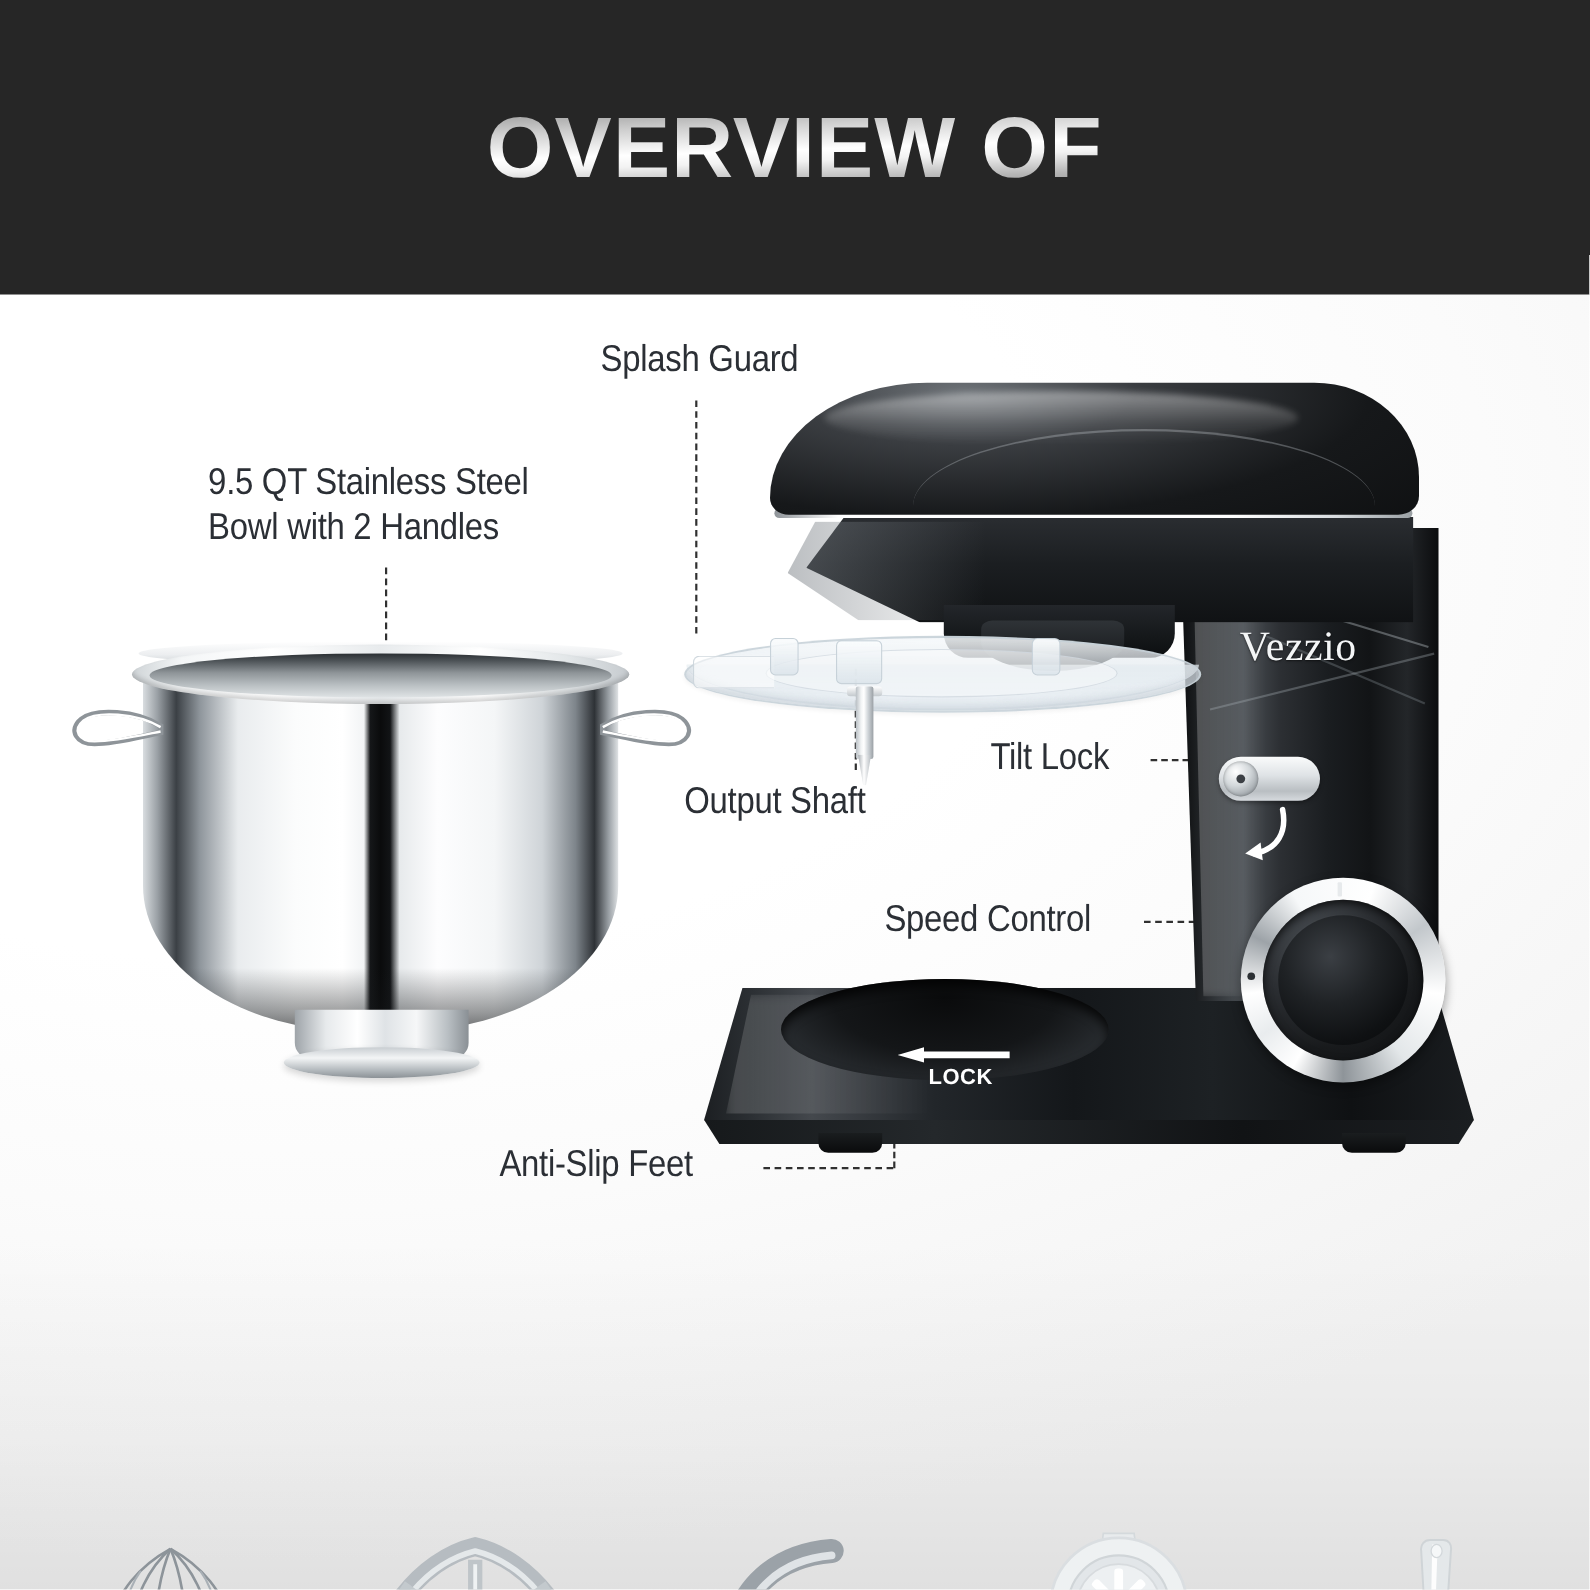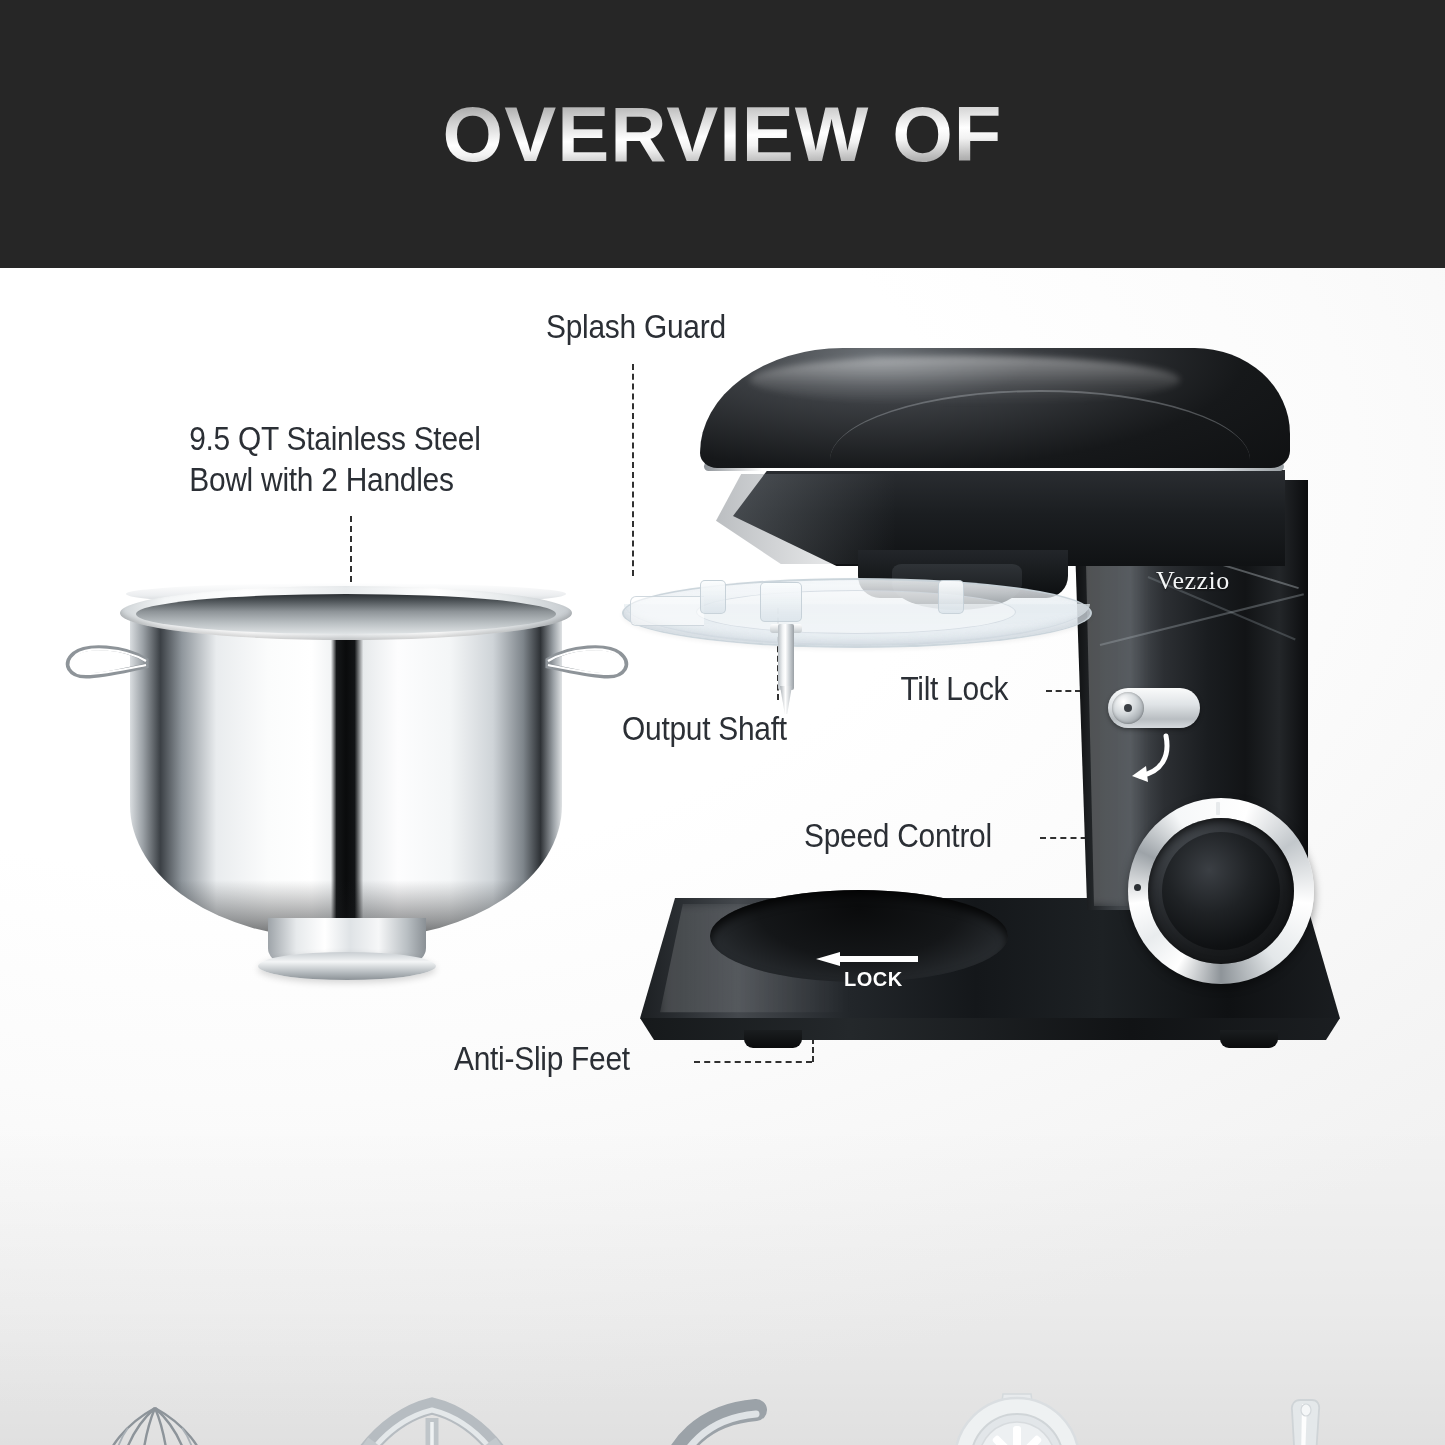--- a/index.html
+++ b/index.html
@@ -267,23 +267,23 @@
     position:absolute; left:500px; top:316px; width:210px; height:2px;
     background:rgba(170,178,185,0.34);
     transform:rotate(-14deg); transform-origin:left center;
   }
   .column-facet-c {
     position:absolute; left:548px; top:248px; width:160px; height:2px;
     background:rgba(150,158,165,0.3);
     transform:rotate(23deg); transform-origin:left center;
   }
   .brand {
-    position:absolute; left:556px; top:238px; width:160px;
+    position:absolute; left:527px; top:238px; width:160px;
     font-family:"Liberation Serif", serif;
-    font-size:26px; color:#f4f6f7;
+    font-size:38px; color:#f4f6f7;
     letter-spacing:0.5px;
     text-shadow:0 1px 2px rgba(0,0,0,0.6);
   }
 
   
   .tiltlock {
     position:absolute; left:508px; top:360px; width:92px; height:40px;
     border-radius:20px;
     background:linear-gradient(to bottom,#fafbfb 0%,#dfe3e6 42%,#b9bec2 78%,#d6dade 100%);
     box-shadow:0 2px 4px rgba(0,0,0,0.35);

